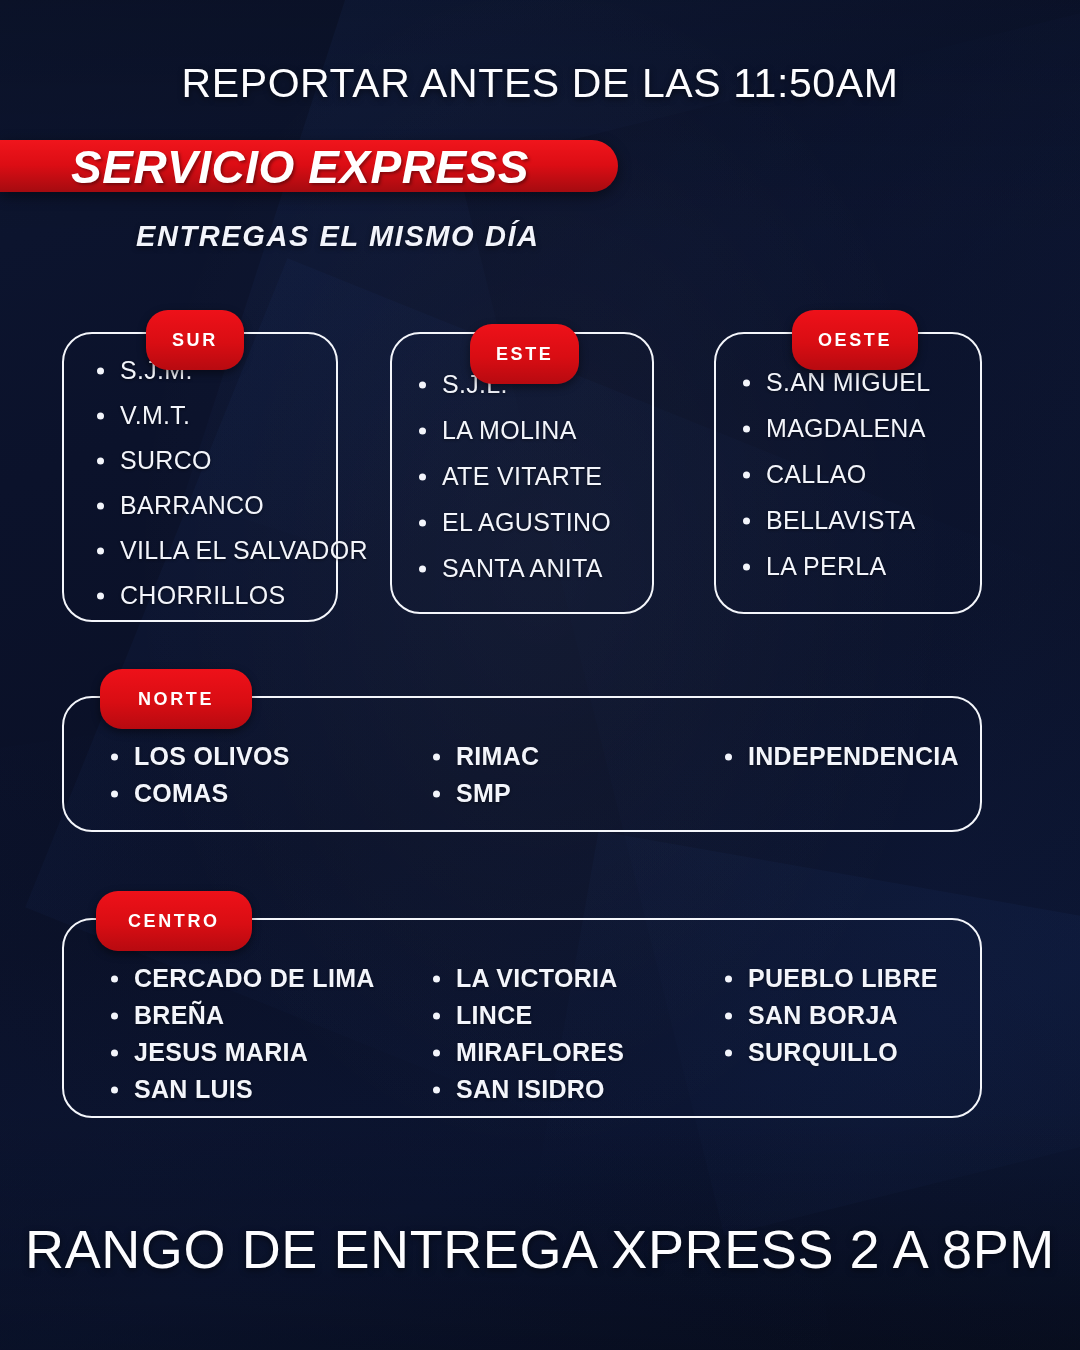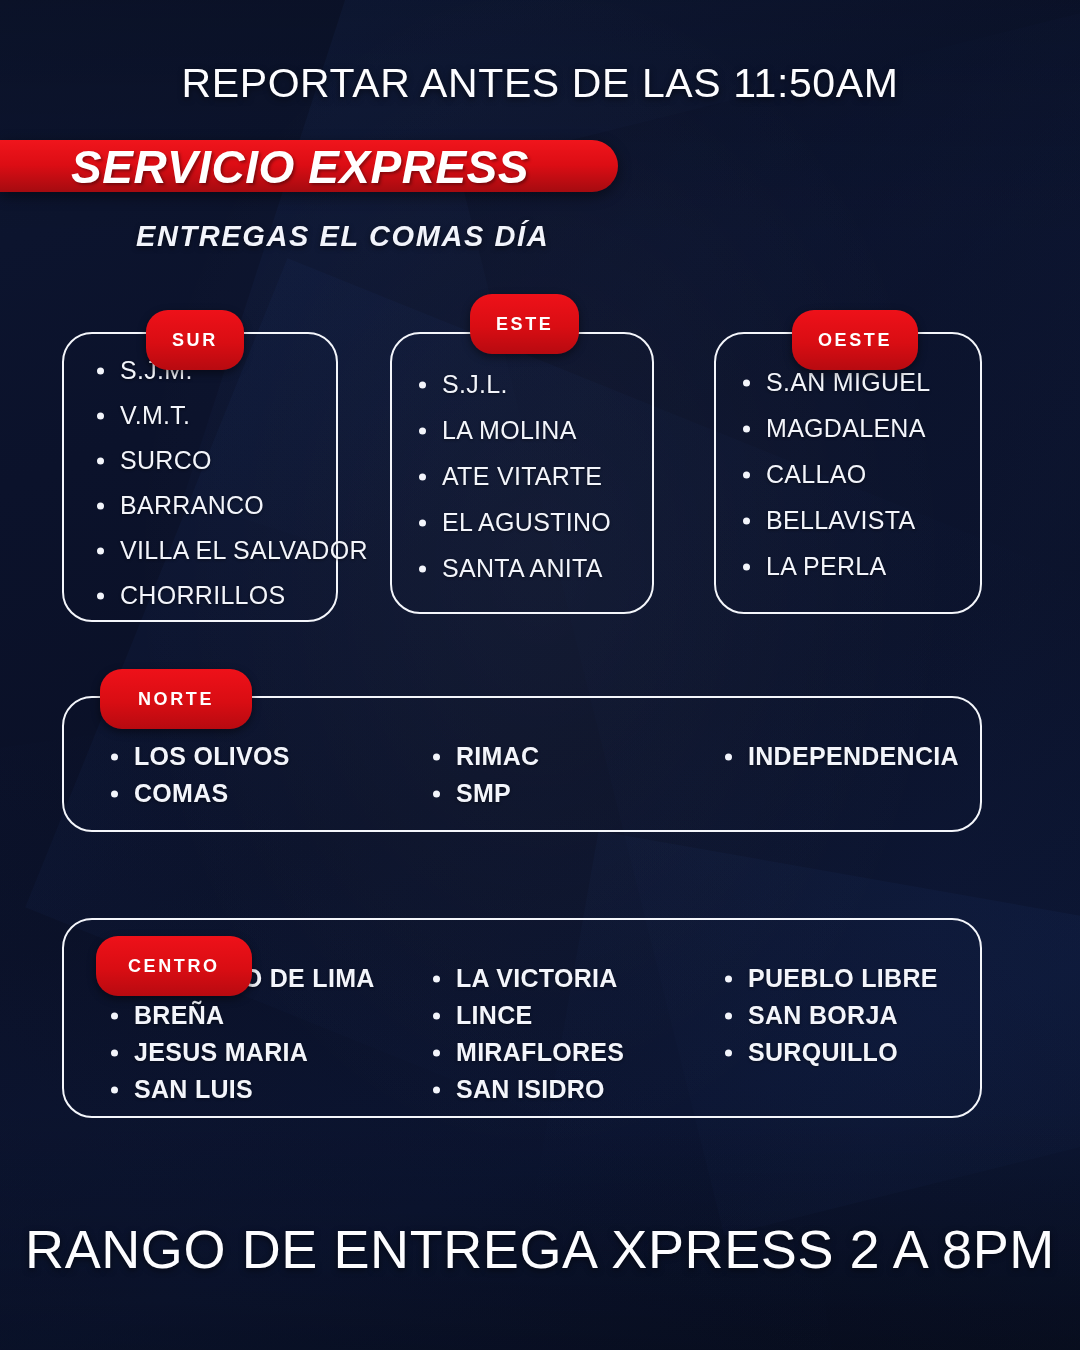--- a/index.html
+++ b/index.html
@@ -177,36 +177,36 @@
     border-radius: 50%;
     background: #f3f5fb;
   }
 
   
   #card-sur   { left: 62px;  top: 332px; width: 276px; height: 290px; }
   #card-este  { left: 390px; top: 332px; width: 264px; height: 282px; }
   #card-oeste { left: 714px; top: 332px; width: 268px; height: 282px; }
 
   #badge-sur   { left: 146px; top: 310px; }
-  #badge-este  { left: 470px; top: 294px; }
+  #badge-este  { left: 470px; top: 324px; }
   #badge-oeste { left: 792px; top: 310px; }
 
   #card-sur .zones   { position: absolute; left: 30px; top: 22px; }
   #card-sur .zones li  { margin-bottom: 16px; }
   #card-este .zones  { position: absolute; left: 24px; top: 36px; }
   #card-este .zones li { margin-bottom: 17px; }
   #card-oeste .zones { position: absolute; left: 24px; top: 34px; }
   #card-oeste .zones li { margin-bottom: 17px; }
 
   
   #card-norte  { left: 62px; top: 696px;  width: 920px; height: 136px; }
   #card-centro { left: 62px; top: 918px;  width: 920px; height: 200px; }
 
   #badge-norte  { left: 100px; top: 669px; padding: 0 38px; }
-  #badge-centro { left: 96px;  top: 936px; padding: 0 32px; }
+  #badge-centro { left: 96px;  top: 891px; padding: 0 32px; }
 
   .wide-cols {
     position: absolute;
     top: 42px;
     left: 44px;
     right: 20px;
     display: flex;
   }
   #card-norte  .wide-cols { top: 44px; }
   #card-centro .wide-cols { top: 44px; }
@@ -245,21 +245,21 @@
   </div>
 
   <div class="content">
 
     <div class="headline">REPORTAR ANTES DE LAS 11:50AM</div>
 
     <div class="express-banner">
       <span>SERVICIO EXPRESS</span>
     </div>
 
-    <div class="subhead">ENTREGAS EL COMAS DÍA</div>
+    <div class="subhead">ENTREGAS EL MISMO DÍA</div>
 
     <div class="badge" id="badge-sur">SUR</div>
     <div class="card" id="card-sur">
       <ul class="zones">
         <li>S.J.M.</li>
         <li>V.M.T.</li>
         <li>SURCO</li>
         <li>BARRANCO</li>
         <li>VILLA EL SALVADOR</li>
         <li>CHORRILLOS</li>

